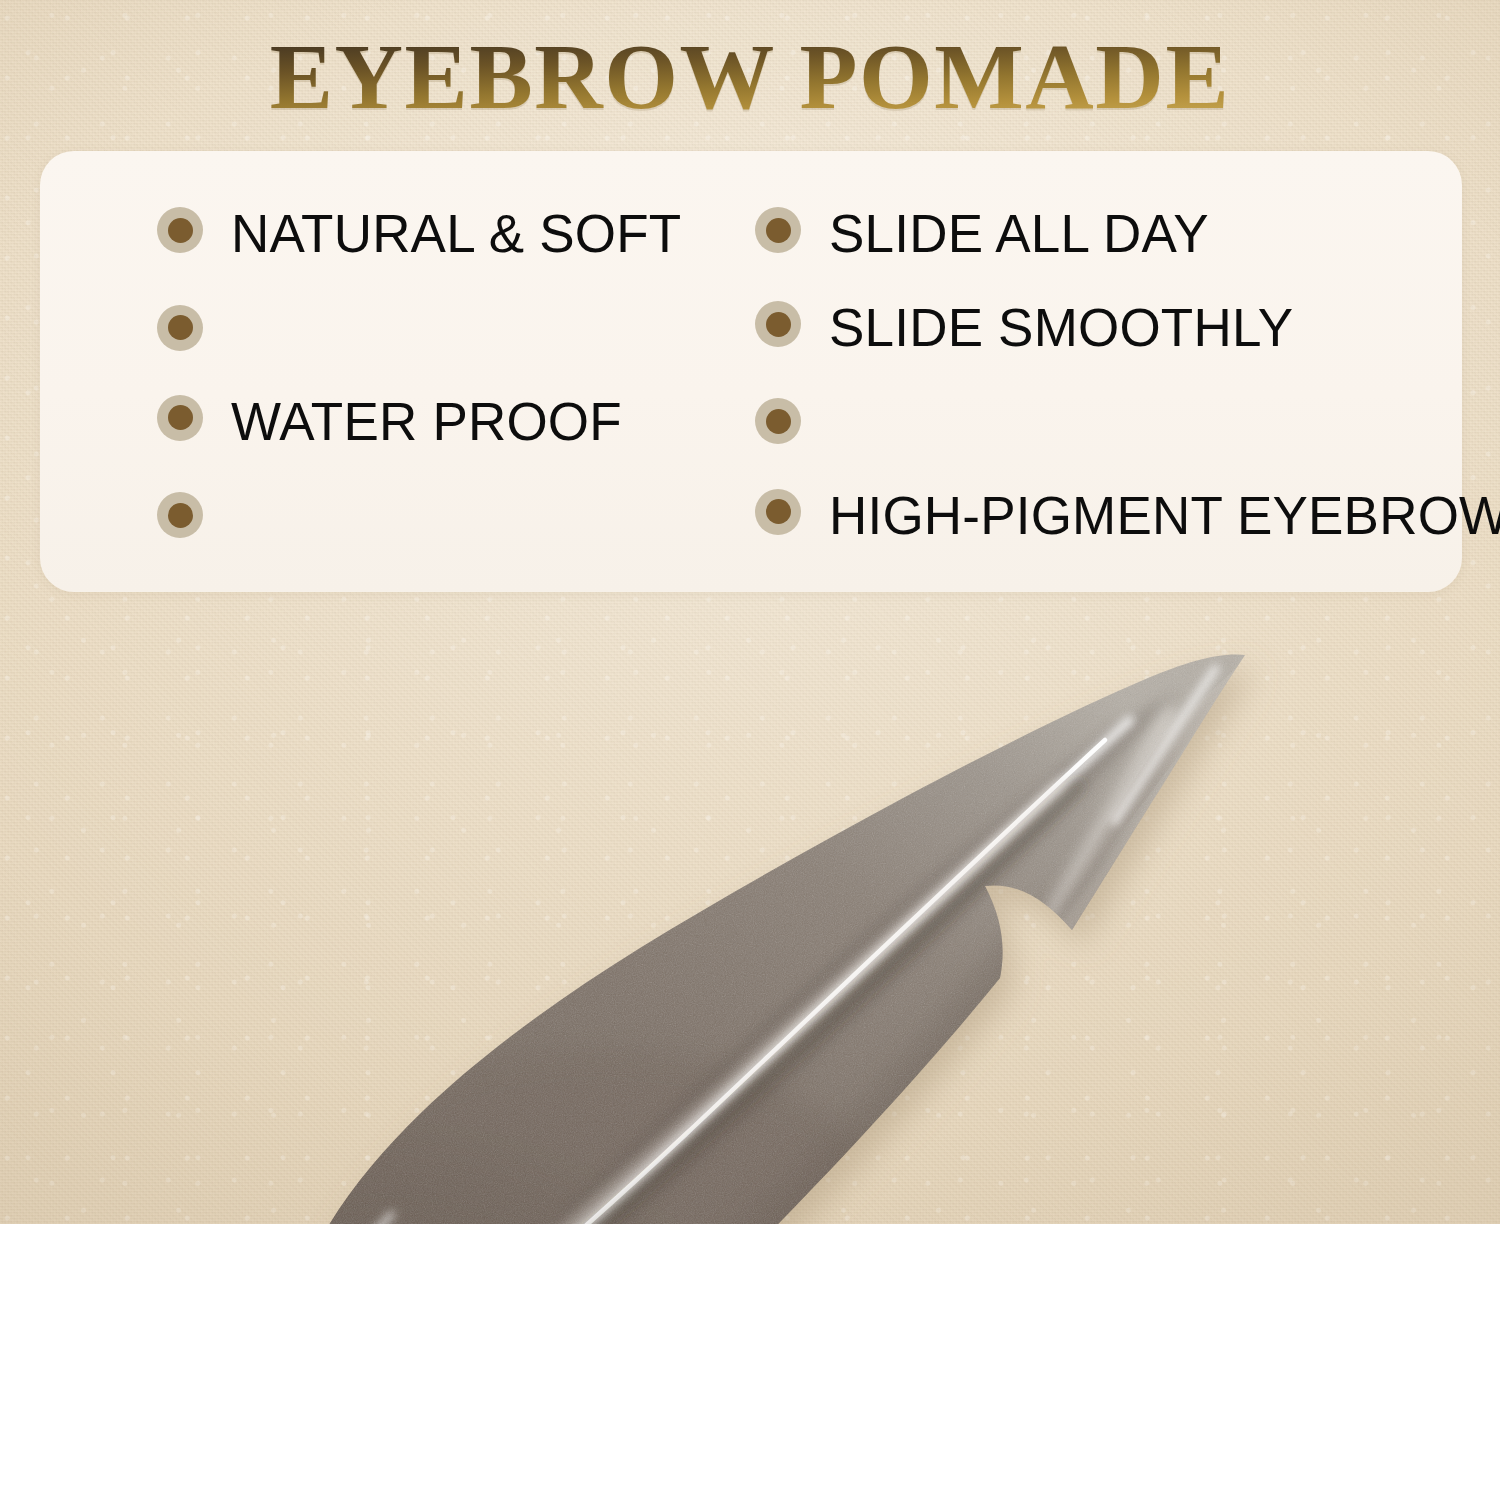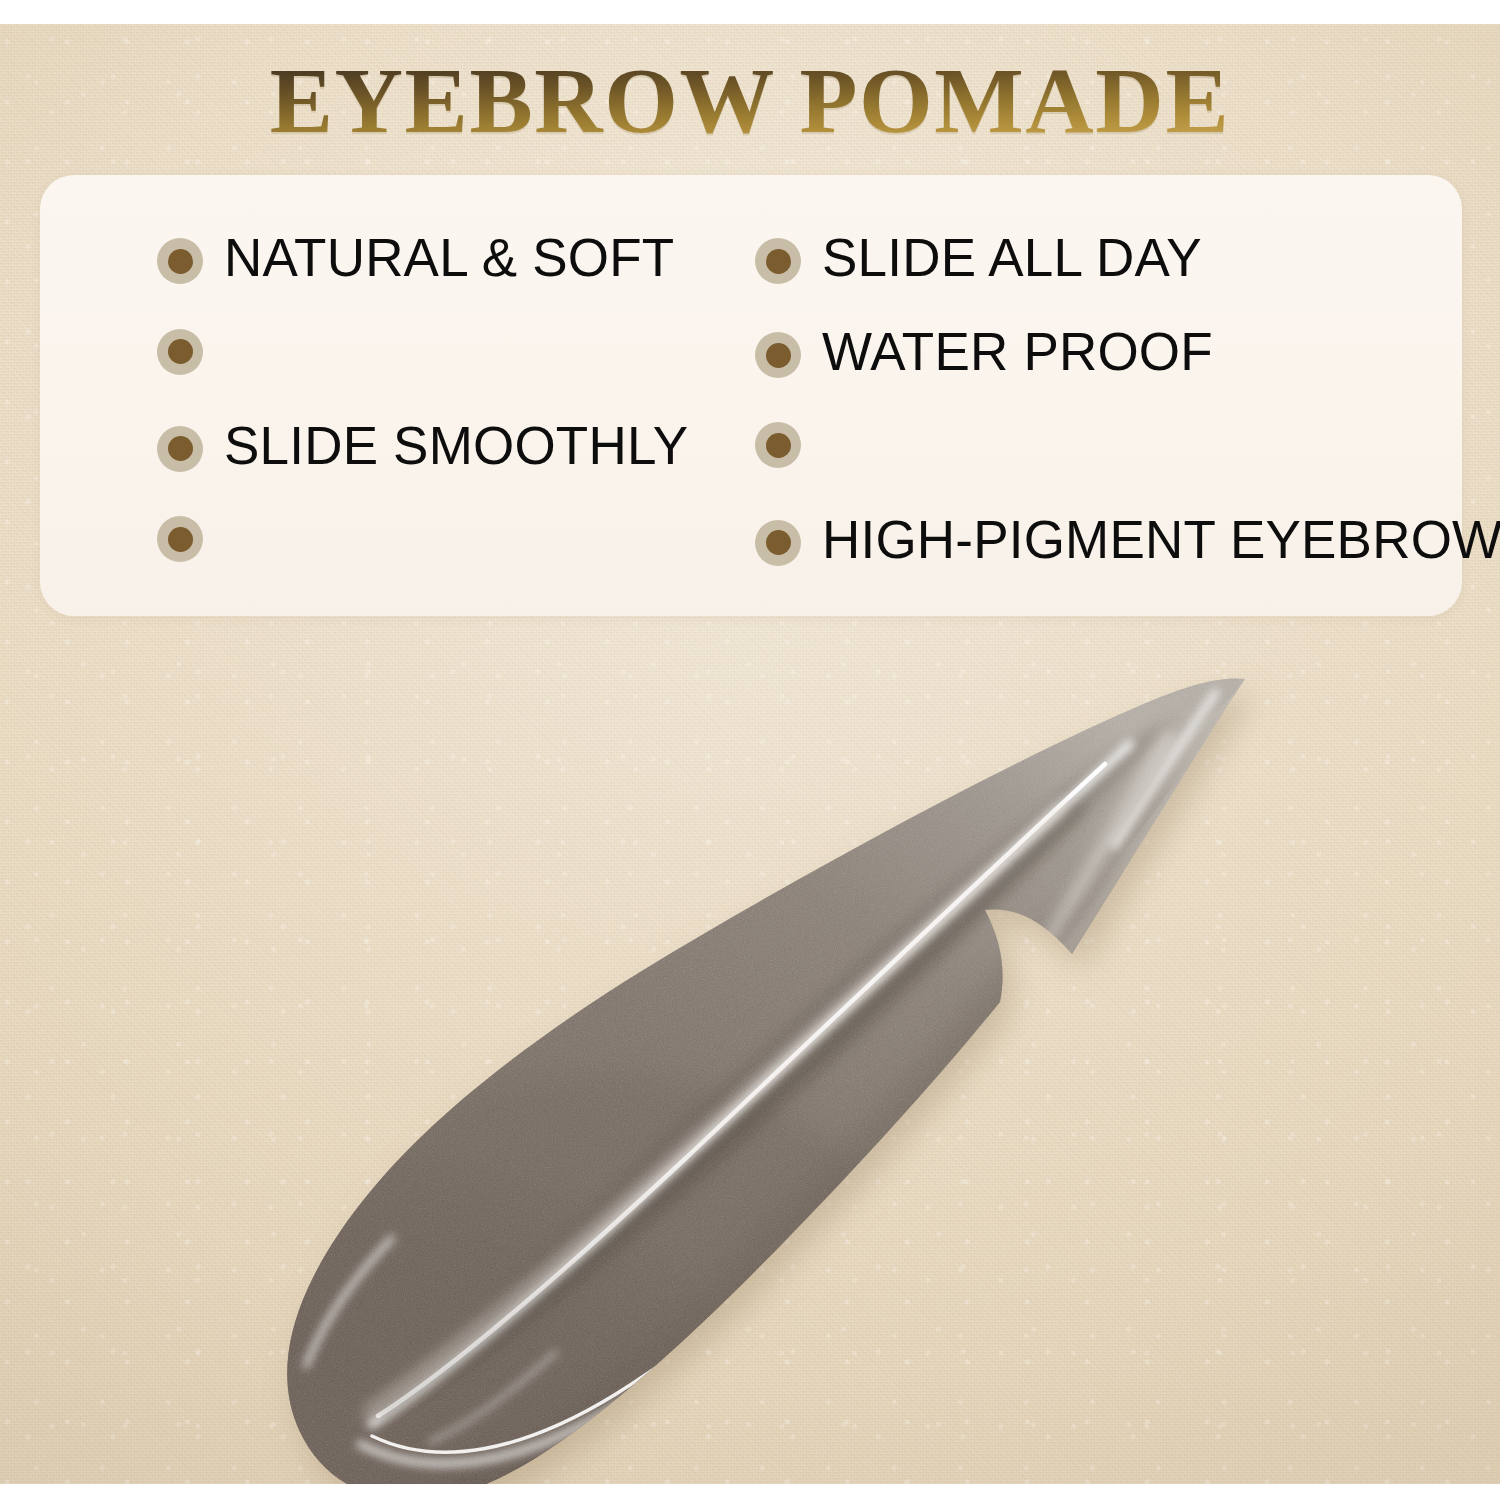--- a/index.html
+++ b/index.html
@@ -9,24 +9,23 @@
   body {
     width: 1500px;
     height: 1500px;
     overflow: hidden;
     font-family: "Liberation Sans", sans-serif;
   }
 
   #stage {
     position: relative;
     width: 1500px;
-    height: 1460px;
+    height: 1224px;
     background: #ece0ca;
     overflow: hidden;
-    margin-top: 24px;
   }
 
   
   .bg-base {
     position: absolute;
     inset: 0;
     background:
       radial-gradient(ellipse 120% 85% at 50% 18%, #f3e9d7 0%, #eddfc7 55%, #e7d8bf 100%);
   }
   .bg-texture {
@@ -116,22 +115,22 @@
     inset: 0;
     display: grid;
     grid-template-columns: 598px 724px;
     grid-template-rows: repeat(4, 1fr);
     padding: 36px 0 30px 117px;
     box-sizing: border-box;
     align-items: center;
   }
   .feature-item {
     display: flex;
-    align-items: flex-end;
-    gap: 21px;
+    align-items: flex-start;
+    gap: 28px;
   }
   .bullet {
     position: relative;
     flex: 0 0 auto;
     width: 46px;
     height: 46px;
     border-radius: 50%;
     background: #c8bda7;
   }
   .bullet::after {
@@ -196,26 +195,26 @@
         <span class="bullet"></span>
         <span class="feature-label">SLIDE ALL DAY</span>
       </div>
 
       <div class="feature-item">
         <span class="bullet"></span>
       </div>
 
       <div class="feature-item">
         <span class="bullet"></span>
+        <span class="feature-label">SLIDE SMOOTHLY</span>
+      </div>
+
+      <div class="feature-item">
+        <span class="bullet"></span>
         <span class="feature-label">WATER PROOF</span>
-      </div>
-
-      <div class="feature-item">
-        <span class="bullet"></span>
-        <span class="feature-label">SLIDE SMOOTHLY</span>
       </div>
 
       <div class="feature-item">
         <span class="bullet"></span>
       </div>
 
       <div class="feature-item">
         <span class="bullet"></span>
       </div>
 

